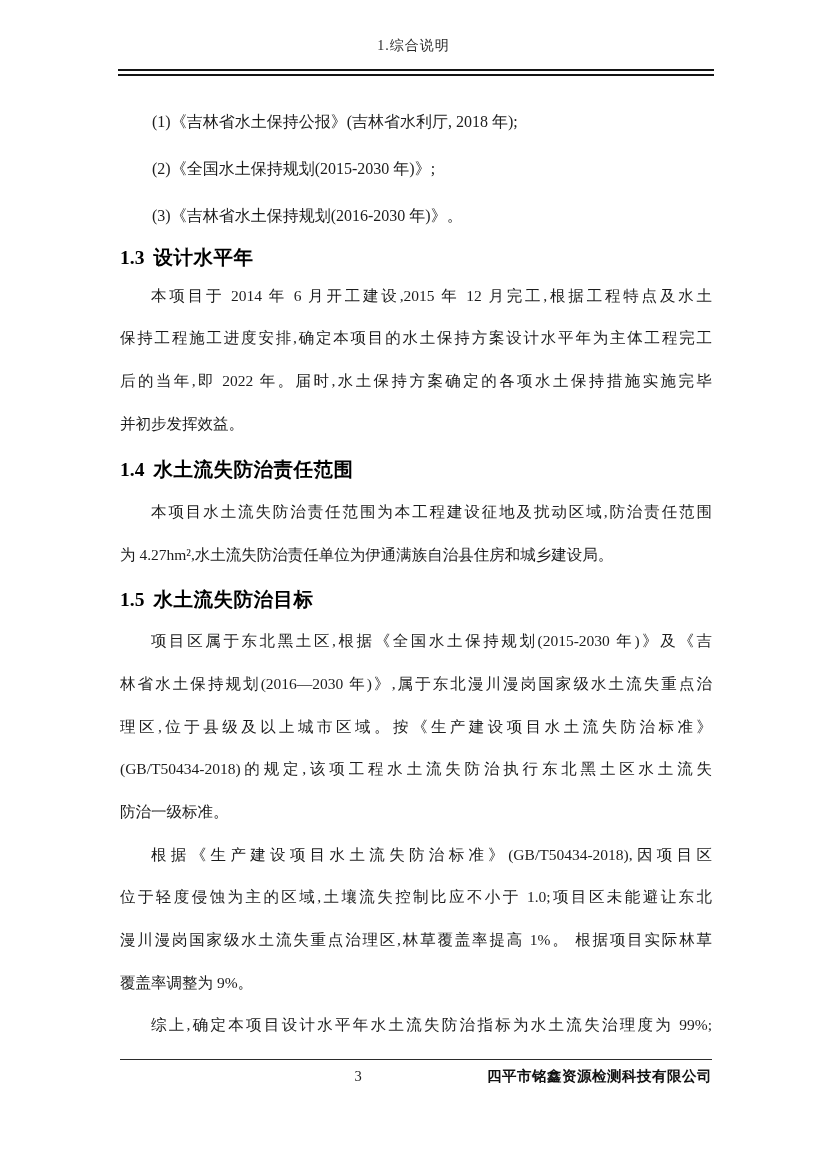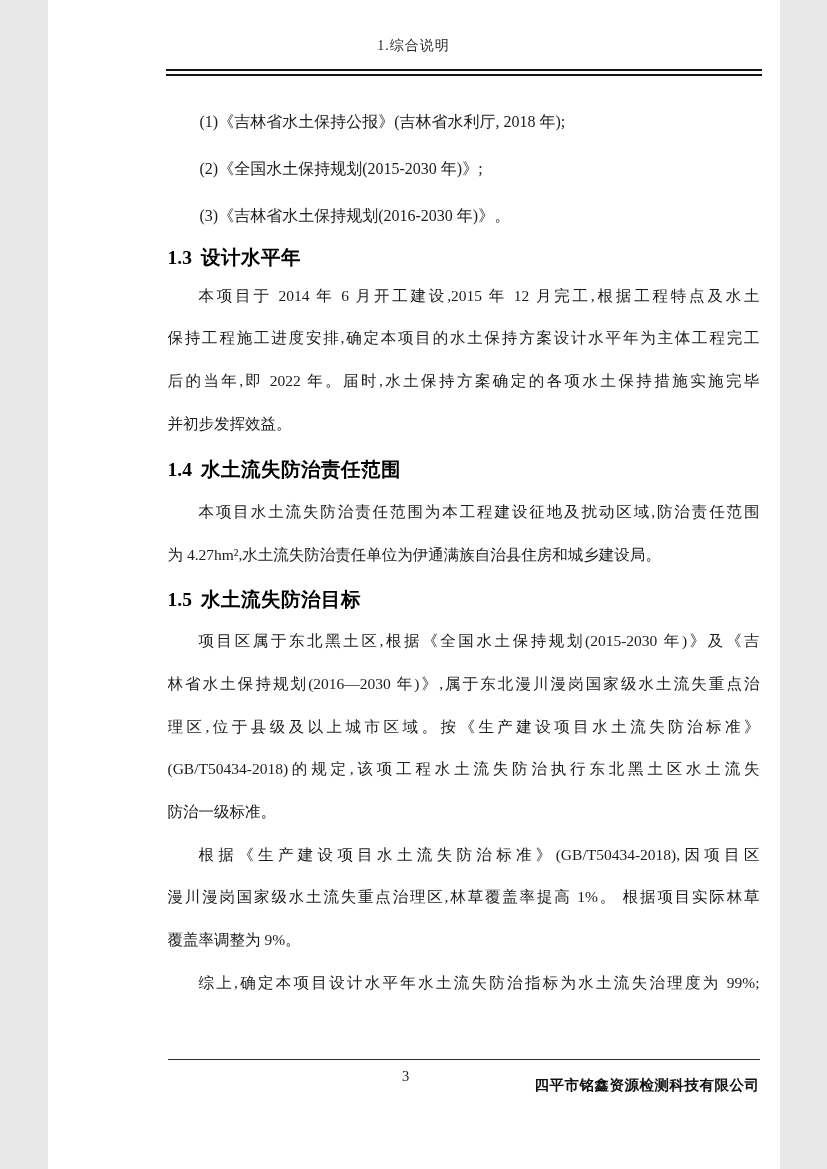--- a/index.html
+++ b/index.html
@@ -1,18 +1,18 @@
 <!DOCTYPE html>
 <html><head>
 <meta charset="utf-8">
 <style>
   html,body{margin:0;padding:0;background:#e8e8e8;}
   .page{
     position:relative;
-    width:732px;height:1169px;
+    width:827px;height:1169px;
     background:#ffffff;
     color:#1c1c1c;
     font-family:"Liberation Serif","DejaVu Serif",serif;
     overflow:hidden;
     margin:0 auto;
   }
   .content-col{margin-left:120px;width:592px;}
 
   
   .header-title{
@@ -62,21 +62,21 @@
 
   
   .footer{position:absolute;left:120px;top:1059px;width:592px;}
   .footer-rule{border-top:1.5px solid #2b2b2b;height:0;}
   .footer-row{position:relative;height:26px;margin-top:3px;}
   .footer-pagenum{
     position:absolute;left:238px;transform:translateX(-50%);
     font-size:14.5px;line-height:26px;color:#1c1c1c;
   }
   .footer-company{
-    position:absolute;right:0;top:9px;
+    position:absolute;right:0;top:0;
     font-size:14.5px;line-height:26px;font-weight:bold;
     font-family:"Liberation Sans","DejaVu Sans",sans-serif;
     color:#111;letter-spacing:0.5px;
   }
 </style>
 </head>
 <body>
 
 <div class="page">
 
@@ -111,20 +111,21 @@
           <div class="sec-h"><span class="num">1.5</span><span class="ttl">水土流失防治目标</span></div>
           <div class="para p0">
             <div class="line indent">项目区属于东北黑土区,根据《全国水土保持规划(2015-2030 年)》及《吉</div>
             <div class="line">林省水土保持规划(2016—2030 年)》,属于东北漫川漫岗国家级水土流失重点治</div>
             <div class="line">理区,位于县级及以上城市区域。按《生产建设项目水土流失防治标准》</div>
             <div class="line">(GB/T50434-2018)的规定,该项工程水土流失防治执行东北黑土区水土流失</div>
             <div class="line endline">防治一级标准。</div>
           </div>
           <div class="para p1">
             <div class="line indent">根据《生产建设项目水土流失防治标准》(GB/T50434-2018),因项目区</div>
+            <div class="line">位于轻度侵蚀为主的区域,土壤流失控制比应不小于 1.0;项目区未能避让东北</div>
             <div class="line">漫川漫岗国家级水土流失重点治理区,林草覆盖率提高 1%。 根据项目实际林草</div>
             <div class="line endline">覆盖率调整为 9%。</div>
           </div>
           <div class="para p2">
             <div class="line indent">综上,确定本项目设计水平年水土流失防治指标为水土流失治理度为 99%;</div>
           </div>
         </div>
       </div>
   </div>
 

